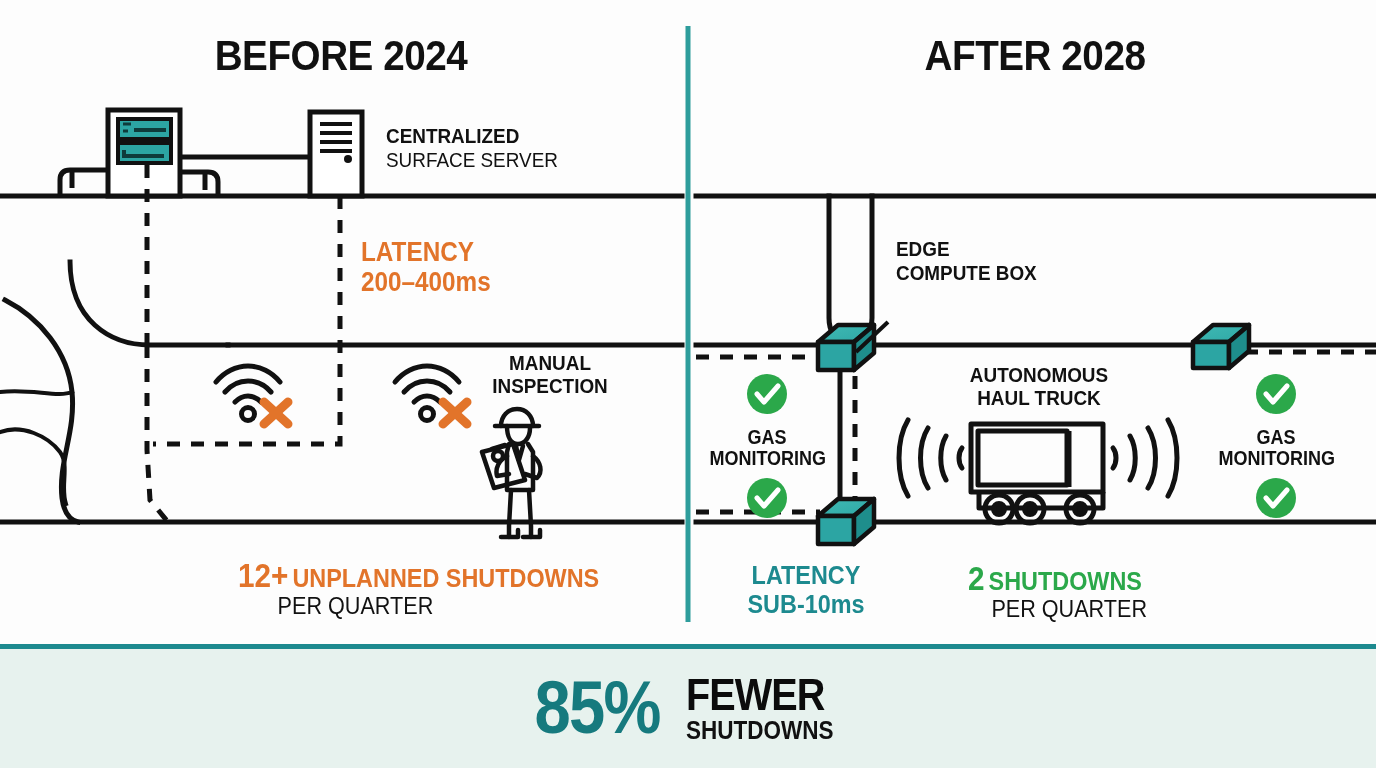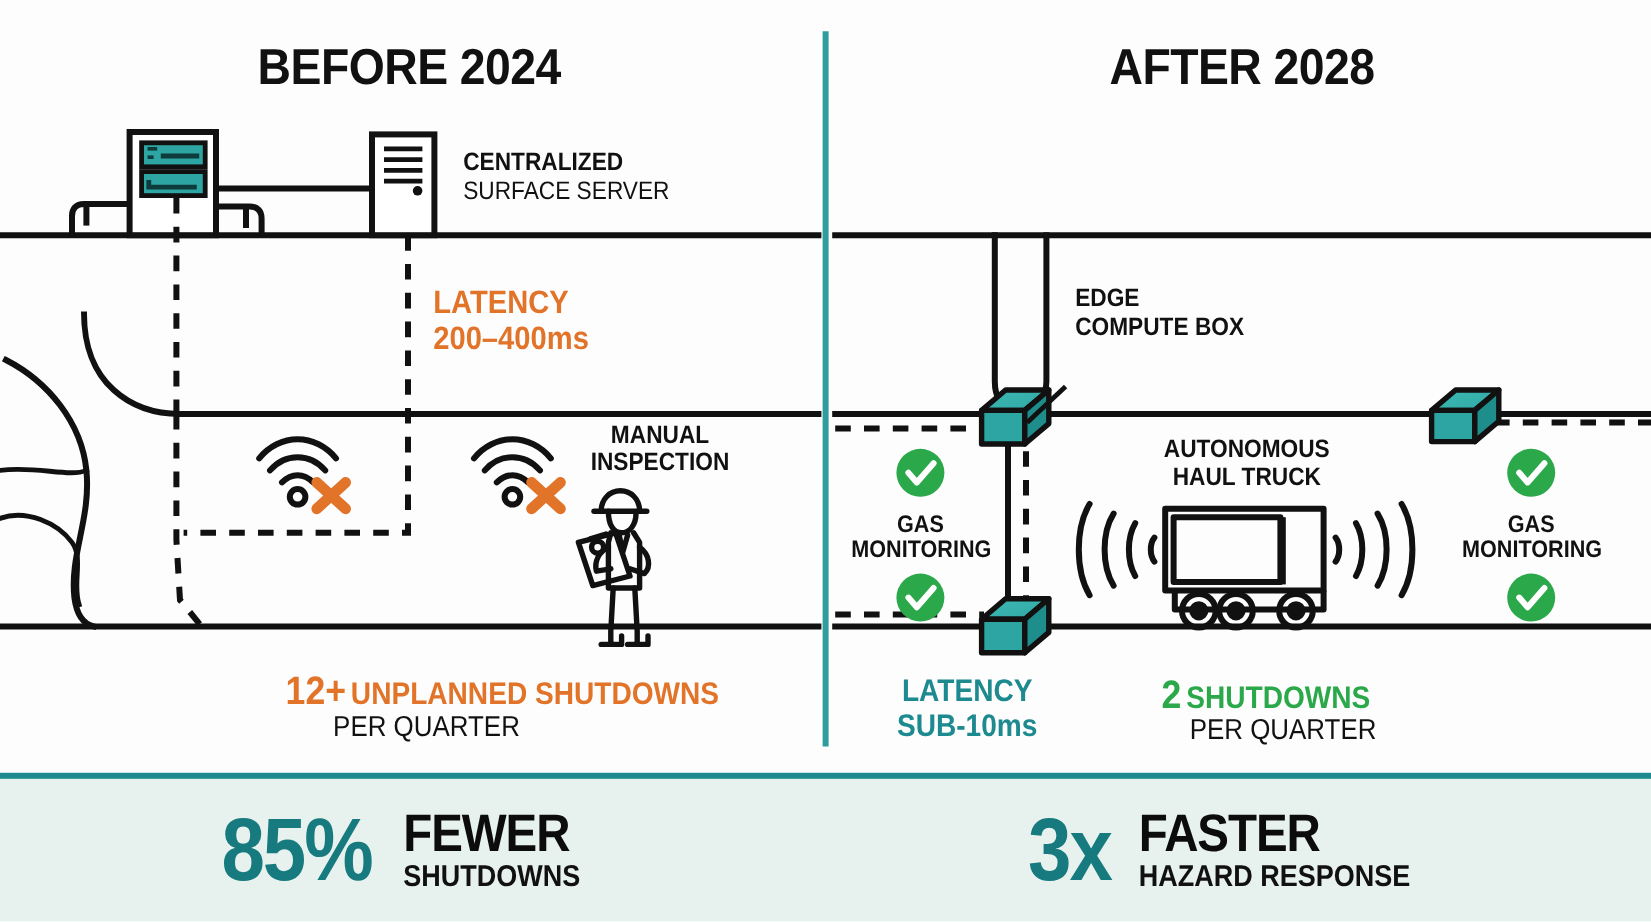--- a/index.html
+++ b/index.html
@@ -389,23 +389,16 @@
   <div id="banner">
 
     <div class="kpi">
       <div class="kpi-num">85%</div>
       <div class="kpi-text">
         <div class="kpi-head">FEWER</div>
         <div class="kpi-sub">SHUTDOWNS</div>
       </div>
     </div>
 
-    <div class="kpi">
-      <div class="kpi-num">3x</div>
-      <div class="kpi-text">
-        <div class="kpi-head">FASTER</div>
-        <div class="kpi-sub">HAZARD RESPONSE</div>
-      </div>
-    </div>
 
 
   </div>
 </div>
 
 </body></html>

